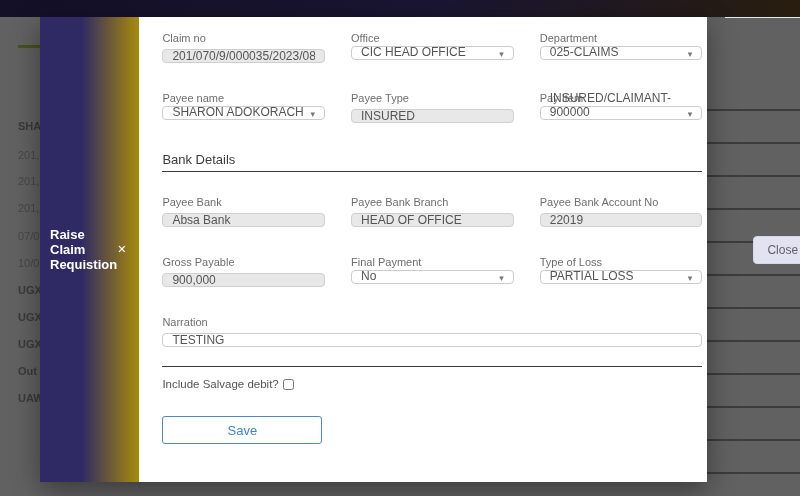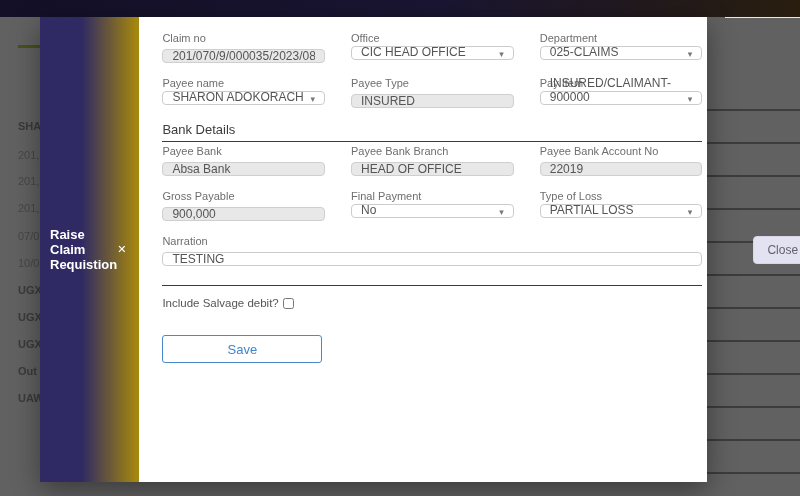--- a/index.html
+++ b/index.html
@@ -17,29 +17,29 @@
   .bg-lines{position:absolute;left:707px;top:109px;width:93px;height:378px;
     background:repeating-linear-gradient(to bottom,#3c3c3c 0px,#3c3c3c 2px,transparent 2px,transparent 33px);}
   
   .modal{position:absolute;left:40px;top:17px;width:667px;height:465px;background:#fff;
     box-shadow:0 8px 26px rgba(0,0,0,.4);display:flex;flex-direction:row;}
   .modal-header{flex:0 0 33px;display:flex;align-items:center;padding:0 13px 0 10px;
     background:linear-gradient(90deg,#2f2a64 0%,#2f2a64 42%,#a5870e 98%);}
   .modal-title{color:#ffffff;font-size:13px;font-weight:bold;}
   .modal-close{margin-left:auto;color:#ffffff;font-size:11px;font-weight:bold;cursor:pointer;line-height:1;}
   .modal-body{flex:1 1 auto;padding:15px 23px 0;}
-  .grid3{display:grid;grid-template-columns:1fr 1fr 1fr;column-gap:26px;margin-bottom:13px;}
+  .grid3{display:grid;grid-template-columns:1fr 1fr 1fr;column-gap:26px;margin-bottom:28px;}
   .field label{display:block;font-size:11px;color:#6e6e6e;margin-bottom:2px;}
   .control{box-sizing:border-box;width:100%;height:14px;border:1px solid #cccccc;border-radius:4px;
     padding:0 9px;font-size:12px;color:#555555;background:#ffffff;font-family:inherit;outline:none;}
   .control.disabled{background:#e8e8e8;border-color:#cfcfcf;}
   .select{display:flex;align-items:flex-end;justify-content:space-between;cursor:pointer;}
   .select .caret{font-size:9px;color:#777777;margin-left:6px;}
   .section-head{font-size:13px;color:#3c3c3c;border-bottom:1px solid #3c3c3c;
-    padding-bottom:4px;margin:3px 0 3px;}
+    padding-bottom:4px;margin:3px 0 24px;}
   .narr .control{width:540px;}
   .rule{border:none;border-top:1px solid #3c3c3c;margin:18px 0 11px;}
   .salvage-row{display:flex;align-items:center;font-size:11.5px;color:#555555;}
   .salvage-row input{width:11px;height:11px;margin:0 0 0 4px;}
   .btn-save{margin-top:26px;width:160px;height:28px;background:#ffffff;border:1px solid #4a8ac9;
     color:#3e86c8;font-size:13px;border-radius:3px;cursor:pointer;font-family:inherit;}
   .modal-footer{flex:0 0 44px;border-top:1px solid #e9e9e9;display:flex;align-items:center;
     justify-content:flex-end;padding:0 28px;}
   .btn-close{background:#e3e2f1;color:#62626e;border:1px solid #d8d7ea;border-radius:4px;
     font-size:12px;padding:6px 13px;cursor:pointer;font-family:inherit;}

